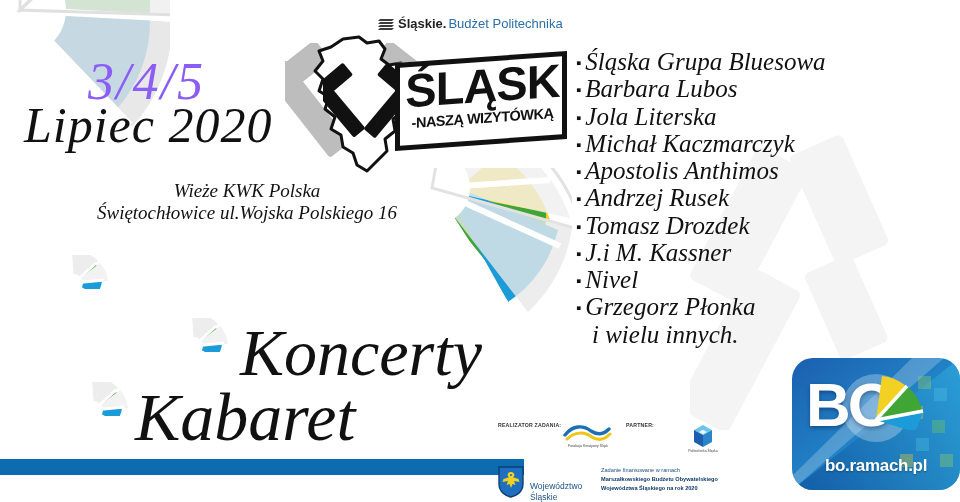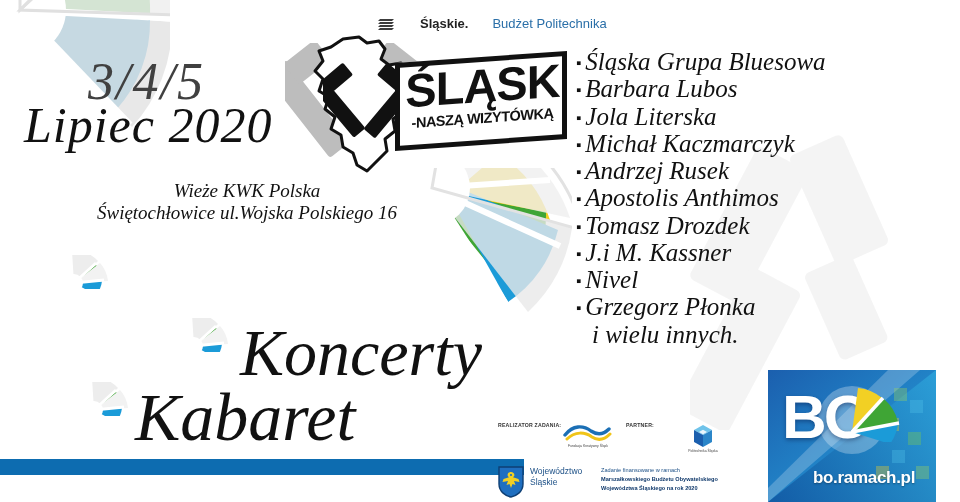--- a/index.html
+++ b/index.html
@@ -11,37 +11,37 @@
     overflow:hidden;
     font-family:"Liberation Serif", serif;
   }
 
   
   .fan { position:absolute; pointer-events:none; }
 
   
   .top-banner {
     position:absolute; left:378px; top:16px;
-    display:flex; align-items:center; gap:24px;
+    display:flex; align-items:center; gap:2px;
     z-index:12;
   }
   .top-banner .txt1 {
     font-family:"Liberation Sans", sans-serif;
     font-size:13px; font-weight:bold; color:#1f1f1f; letter-spacing:0px;
   }
   .top-banner .txt2 {
     font-family:"Liberation Sans", sans-serif;
     font-size:13px; font-weight:500; color:#2a6fa8; letter-spacing:0px;
   }
 
   
   .date-line1 {
     position:absolute; left:88px; top:52px;
     font-family:"Liberation Serif", serif;
-    font-style:italic; font-size:52px; color:#404040;
+    font-style:italic; font-size:52px; color:#8b5cf6;
     letter-spacing:2px; z-index:10;
   }
   .date-line2 {
     position:absolute; left:24px; top:96px;
     font-family:"Liberation Serif", serif;
     font-style:italic; font-size:50px; color:#111;
     letter-spacing:1px; z-index:10;
   }
   .venue {
     position:absolute; left:72px; top:180px; width:350px;
@@ -127,22 +127,22 @@
     font-family:"Liberation Sans", sans-serif;
     font-size:8.5px; color:#1b4f86; line-height:1.25;
   }
   .tinylogo-text {
     font-family:"Liberation Sans", sans-serif;
     font-size:3.4px; color:#444; text-align:center; line-height:1;
   }
 
   
   .bo-block {
-    position:absolute; right:0; bottom:0; width:192px; height:132px;
-    z-index:13; overflow:hidden;
+    position:absolute; right:0; bottom:12px; width:168px; height:132px;
+    z-index:13; overflow:hidden;border-radius:21px;
   }
   .bo-text {
     position:absolute; left:0; right:0; bottom:14px;
     text-align:center;
     font-family:"Liberation Sans", sans-serif;
     font-weight:bold; font-size:17px; color:#ffffff;
     letter-spacing:-0.3px;
     text-shadow:0 1px 2px rgba(0,0,0,0.35);
   }
   .bo-mark {
@@ -303,22 +303,22 @@
       <circle r="9" fill="#ffffff"></circle>
     </g>
   </svg>
   <div class="prog prog-3">Kabaret</div>
 
   <ul class="artists">
     <li>Śląska Grupa Bluesowa</li>
     <li>Barbara Lubos</li>
     <li>Jola Literska</li>
     <li>Michał Kaczmarczyk</li>
+    <li>Apostolis Anthimos</li>
     <li>Andrzej Rusek</li>
-    <li>Apostolis Anthimos</li>
     <li>Tomasz Drozdek</li>
     <li>J.i M. Kassner</li>
     <li>Nivel</li>
     <li>Grzegorz Płonka</li>
     <li class="nobullet">i wielu innych.</li>
   </ul>
 
   <div class="blue-bar"></div>
 
   <div class="footer">
@@ -351,21 +351,21 @@
       <svg width="26" height="32" viewBox="0 0 26 32" style="position:absolute; left:0; top:0;">
         <path d="M1,1 L25,1 L25,18 C25,26 18,30 13,31 C8,30 1,26 1,18 Z" fill="#1f6fc0" stroke="#0e3f74" stroke-width="1.4"></path>
         <g fill="#f2d024">
           <path d="M13,6 C15,6 16.4,7.4 16.4,9 C16.4,10 15.8,10.8 15,11.2
                    L20.5,13 L21.5,16 L16,15 L17.5,19 L14.5,18 L13,22
                    L11.5,18 L8.5,19 L10,15 L4.5,16 L5.5,13 L11,11.2
                    C10.2,10.8 9.6,10 9.6,9 C9.6,7.4 11,6 13,6 Z"></path>
         </g>
         <circle cx="13" cy="9" r="1.1" fill="#1f6fc0"></circle>
       </svg>
-      <div class="voj-text" style="position:absolute; left:32px; top:0;">
+      <div class="voj-text" style="position:absolute; left:32px; top:15px;">
         <div>Województwo</div>
         <div>Śląskie</div>
       </div>
       <div class="fin-text" style="position:absolute; left:103px; top:0px; width:160px;">
         <div>Zadanie finansowane w ramach</div>
         <div><b>Marszałkowskiego Budżetu Obywatelskiego</b></div>
         <div><b>Województwa Śląskiego na rok 2020</b></div>
       </div>
     </div>
   </div>

